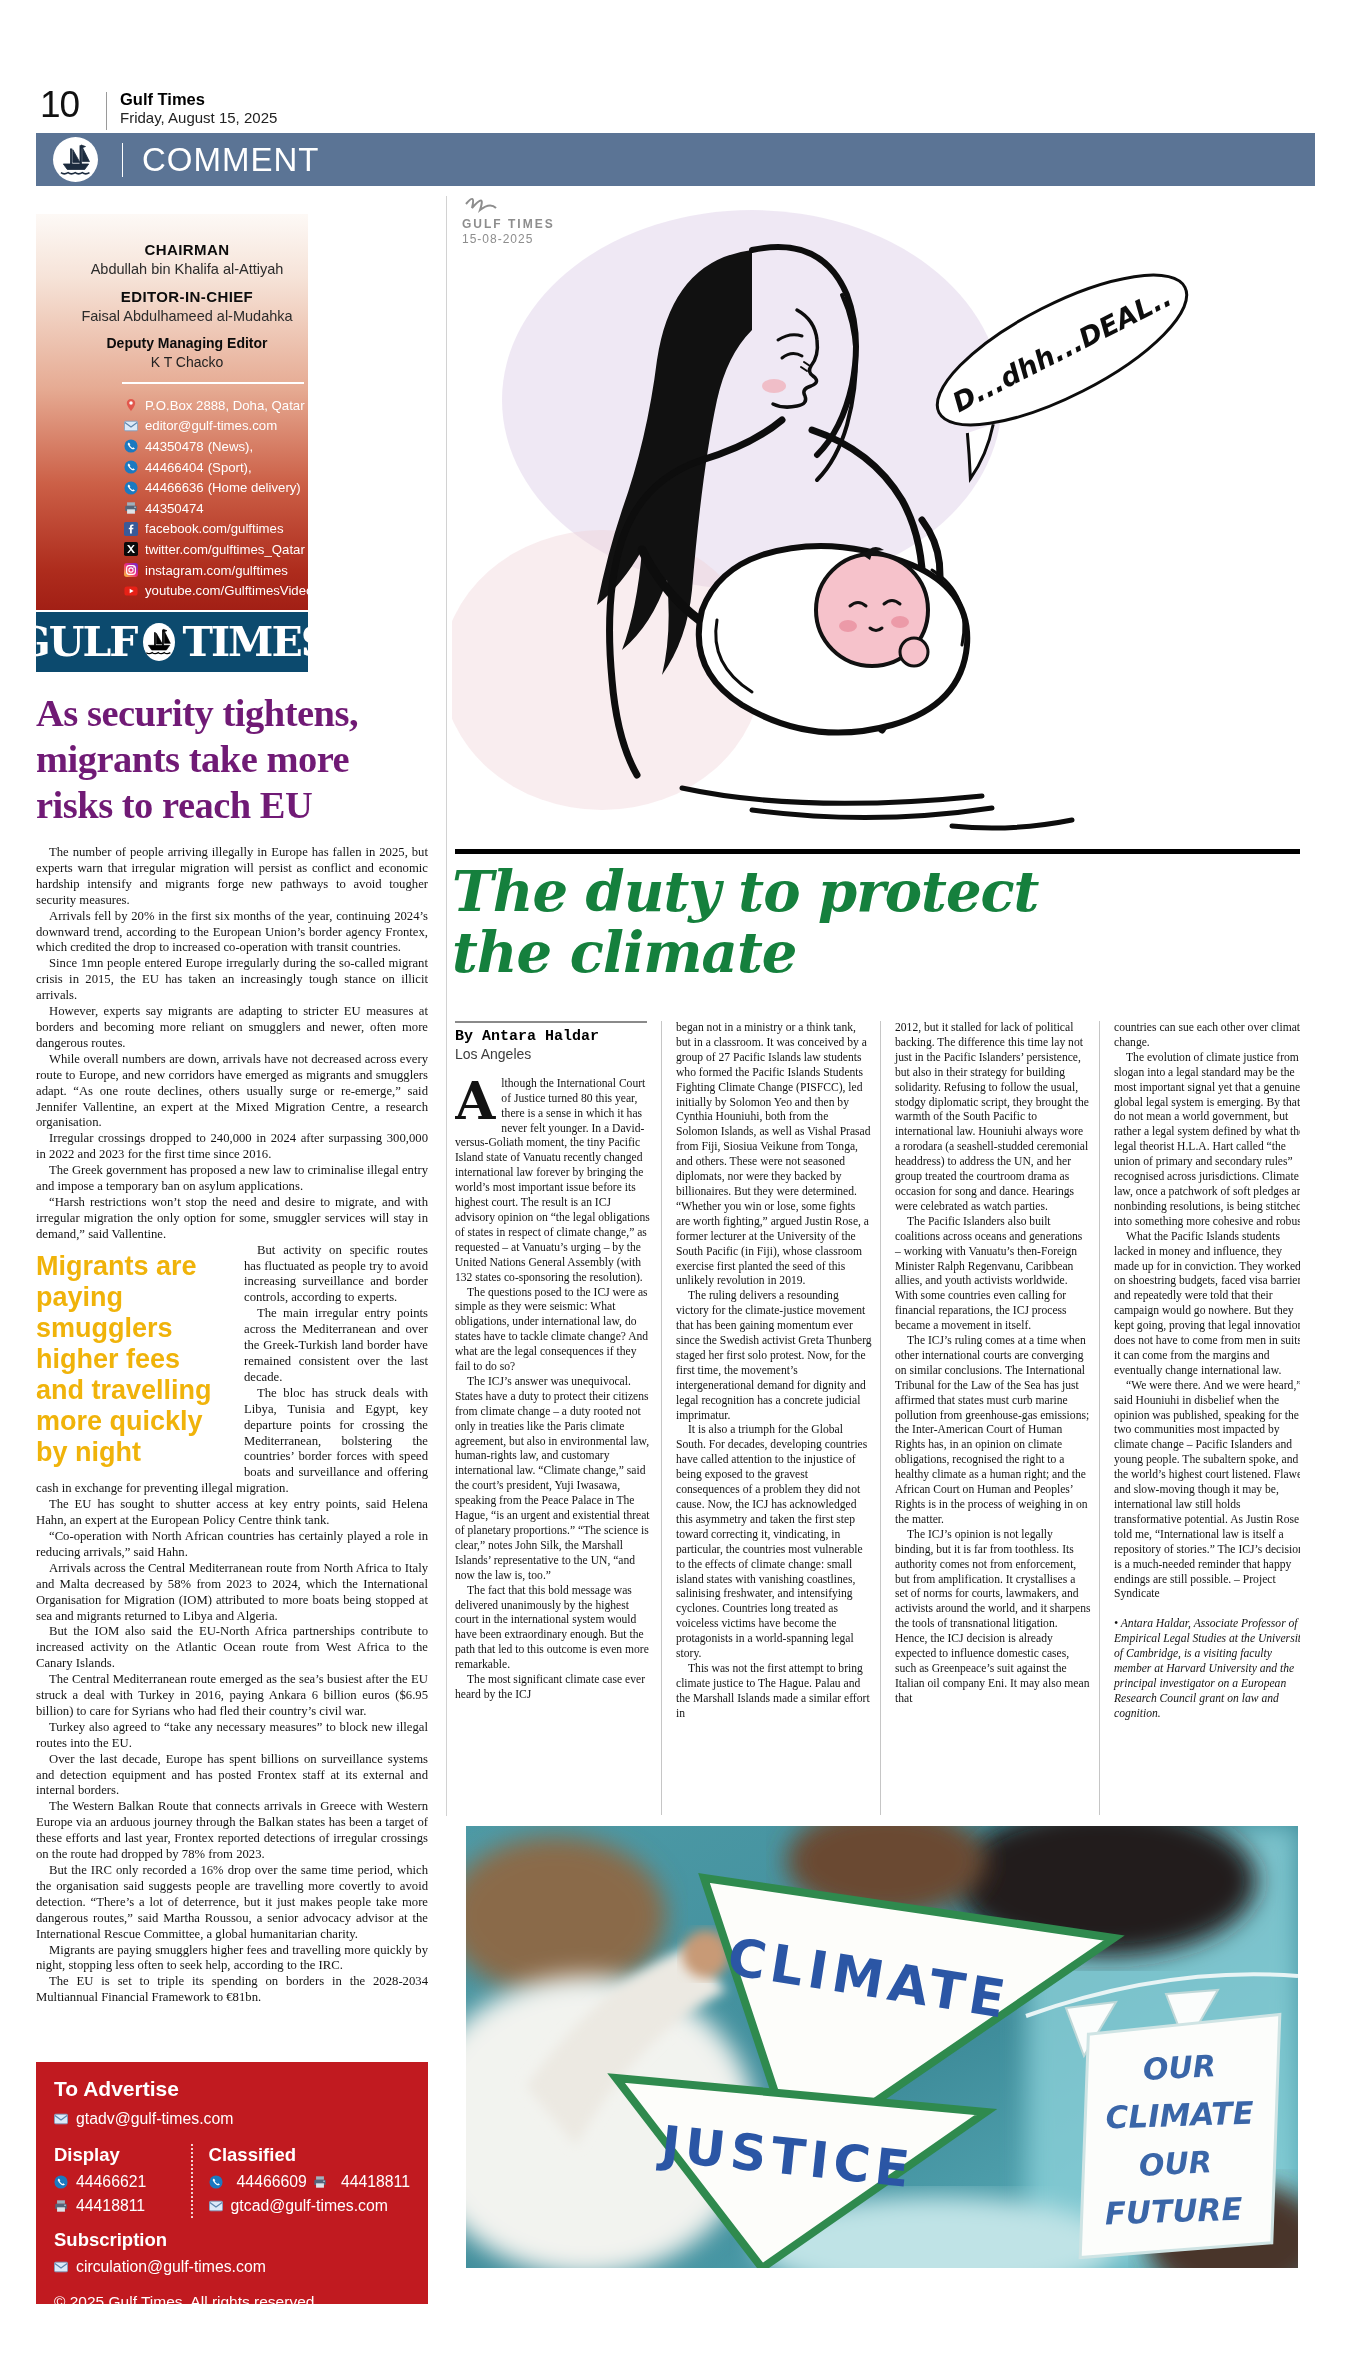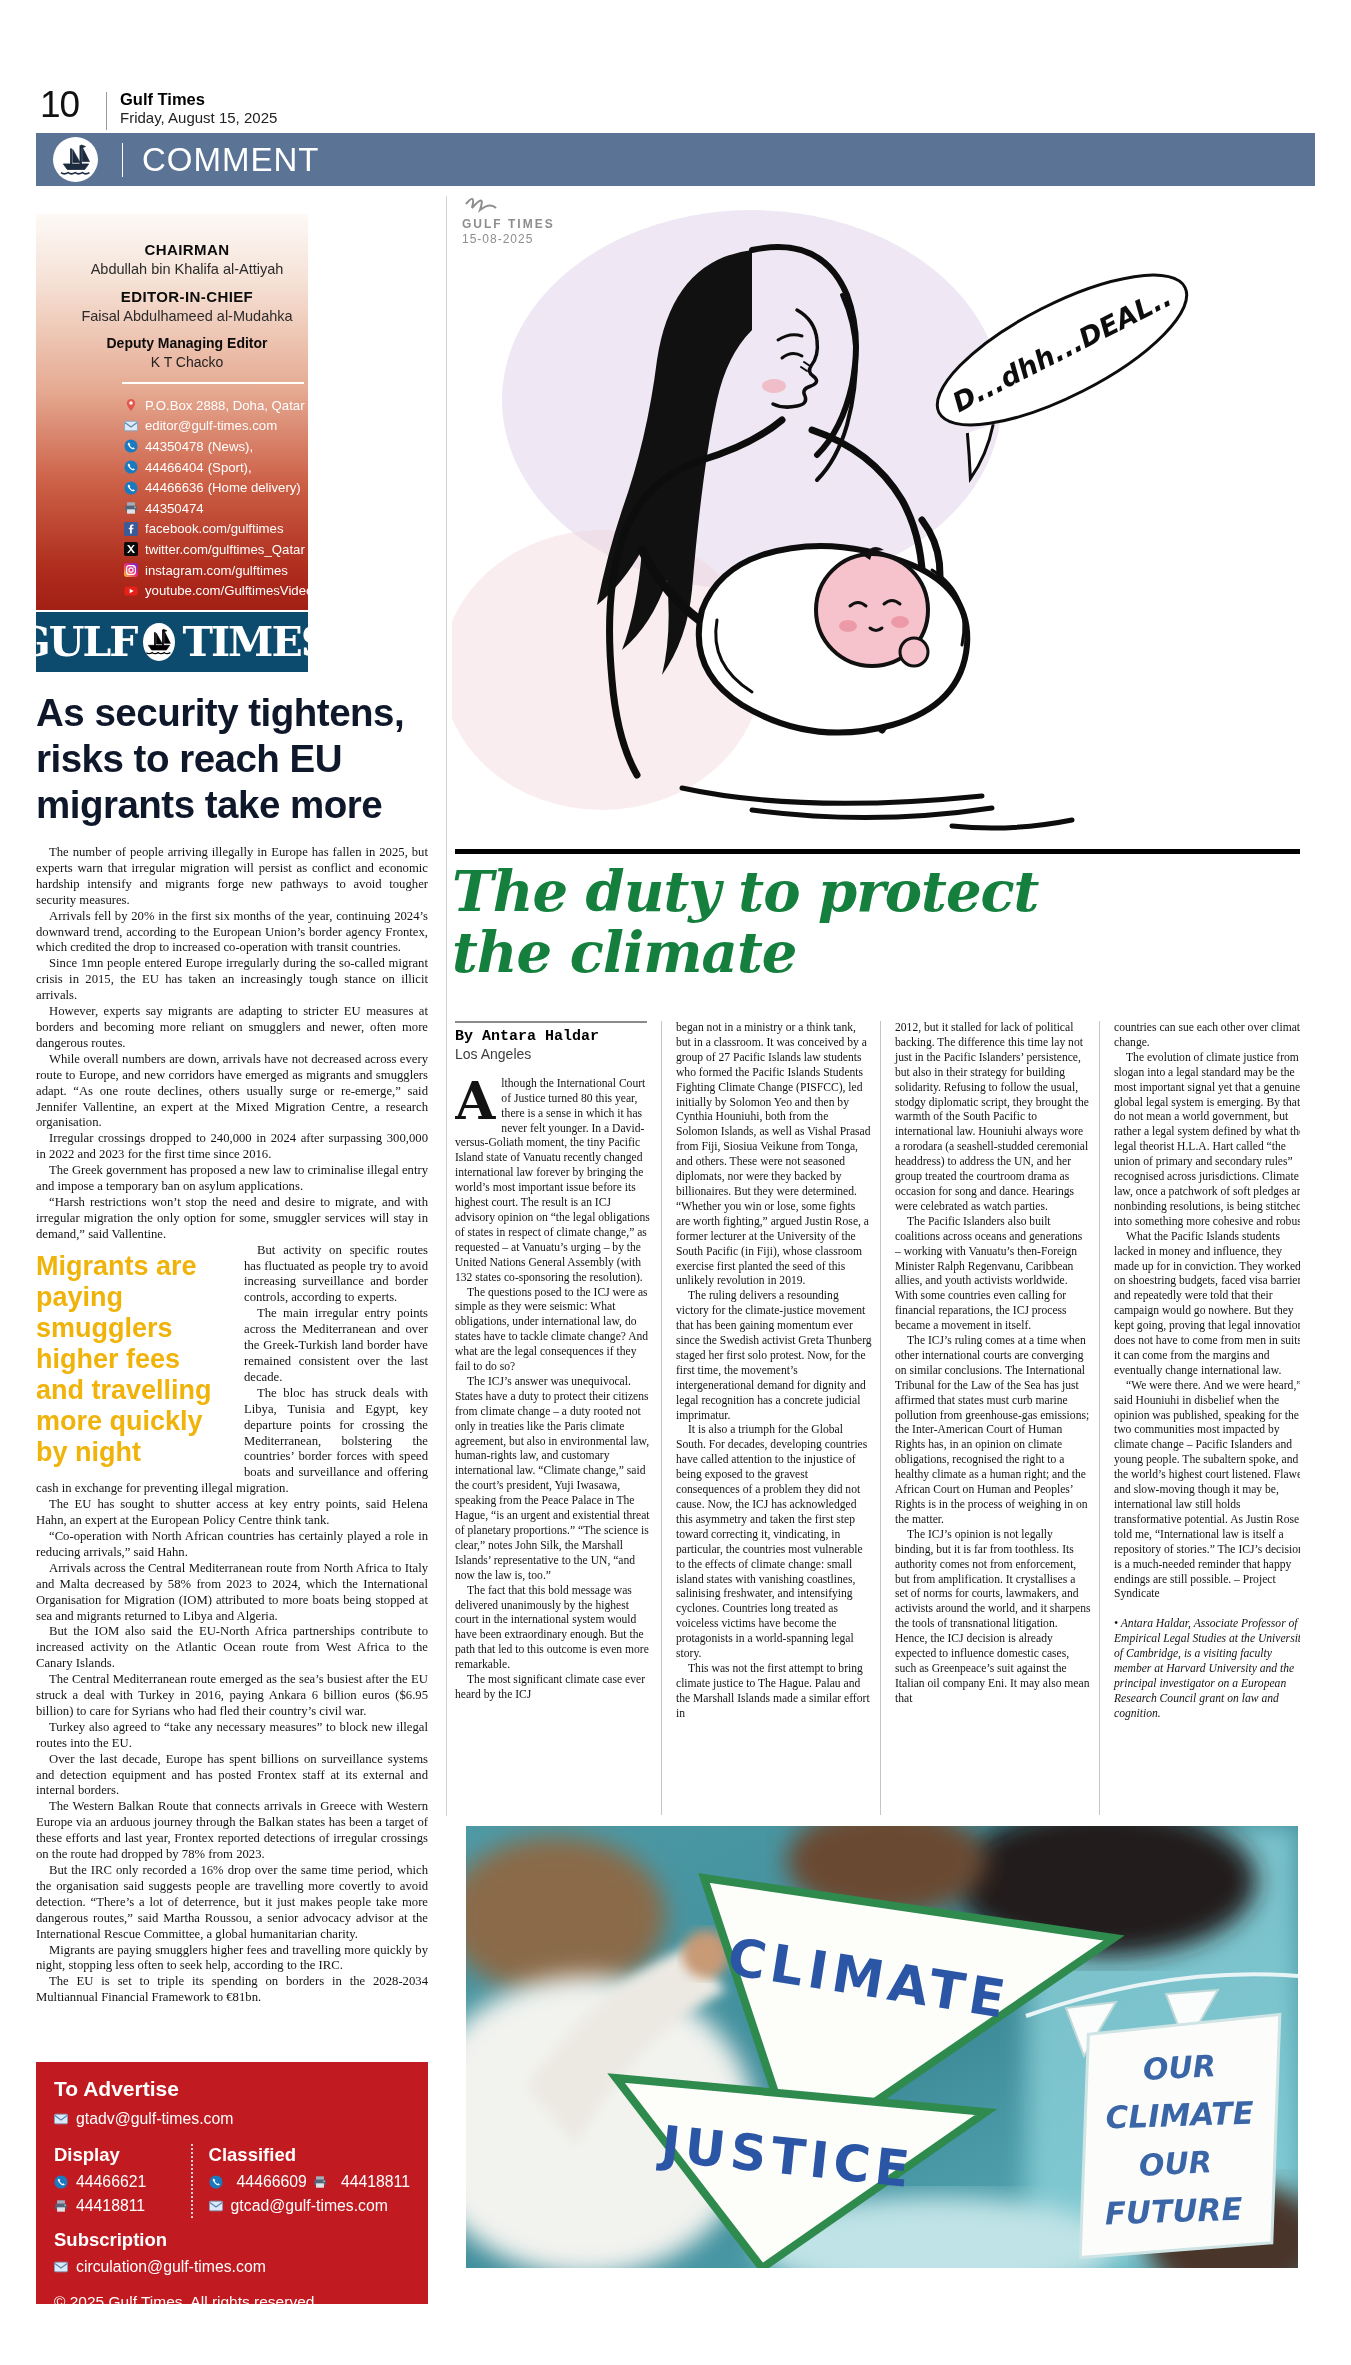--- a/index.html
+++ b/index.html
@@ -39,22 +39,22 @@
 
   
   #gt-logo{left:36px;top:612px;width:272px;height:60px;background:#0c4a6e;
     display:flex;align-items:center;justify-content:center;gap:7px;}
   .gt-word{color:#fff;font-family:"DejaVu Serif",serif;font-weight:800;font-size:41px;letter-spacing:-2px;}
   #gt-logo .ship-circle{width:38px;height:38px;border-radius:50%;background:#fff;
     display:flex;align-items:center;justify-content:center;}
 
   
   #left-art{left:36px;top:690px;width:392px;}
-  .la-headline{font-family:Liberation Sans, sans-serif;font-weight:600;font-size:38.5px;
-    line-height:46px;color:#0f172a;letter-spacing:-0.5px;}
+  .la-headline{font-family:Liberation Serif, serif;font-weight:600;font-size:38.5px;
+    line-height:46px;color:#701a75;letter-spacing:-0.5px;}
   #la-body{margin-top:17px;height:1180px;overflow:hidden;
     font-family:"Liberation Serif",serif;font-size:12.7px;line-height:15.9px;
     text-align:justify;color:#141414;}
   #la-body p{margin:0;text-indent:13px;}
   #pullquote{float:left;width:192px;margin:8px 16px 4px 0;
     font-family:"Liberation Sans",sans-serif;font-weight:800;font-size:27px;line-height:31px;
     color:#f0b30a;text-align:left;}
 
   
   #ad-box{left:36px;top:2062px;width:392px;height:242px;background:#c11a20;color:#fff;
@@ -253,22 +253,22 @@
     <svg width="32" height="32" viewBox="0 0 48 48">
         <use href="#ship-sym" fill="#000" stroke="#000"></use>
       </svg>
   </span>
   <span class="gt-word">TIMES</span>
 </div>
 
 <div class="abs" id="left-art">
   <div class="la-headline">
     <div>As security tightens,</div>
+    <div>migrants take more</div>
     <div>risks to reach EU</div>
-    <div>migrants take more</div>
   </div>
   <div id="la-body">
     <div>
         <p>The number of people arriving illegally in Europe has fallen in 2025, but experts warn that irregular migration will persist as conflict and economic hardship intensify and migrants forge new pathways to avoid tougher security measures.</p>
         <p>Arrivals fell by 20% in the first six months of the year, continuing 2024’s downward trend, according to the European Union’s border agency Frontex, which credited the drop to increased co-operation with transit countries.</p>
         <p>Since 1mn people entered Europe irregularly during the so-called migrant crisis in 2015, the EU has taken an increasingly tough stance on illicit arrivals.</p>
         <p>However, experts say migrants are adapting to stricter EU measures at borders and becoming more reliant on smugglers and newer, often more dangerous routes.</p>
         <p>While overall numbers are down, arrivals have not decreased across every route to Europe, and new corridors have emerged as migrants and smugglers adapt. “As one route declines, others usually surge or re-emerge,” said Jennifer Vallentine, an expert at the Mixed Migration Centre, a research organisation.</p>
         <p>Irregular crossings dropped to 240,000 in 2024 after surpassing 300,000 in 2022 and 2023 for the first time since 2016.</p>
         <p>The Greek government has proposed a new law to criminalise illegal entry and impose a temporary ban on asylum applications.</p>

